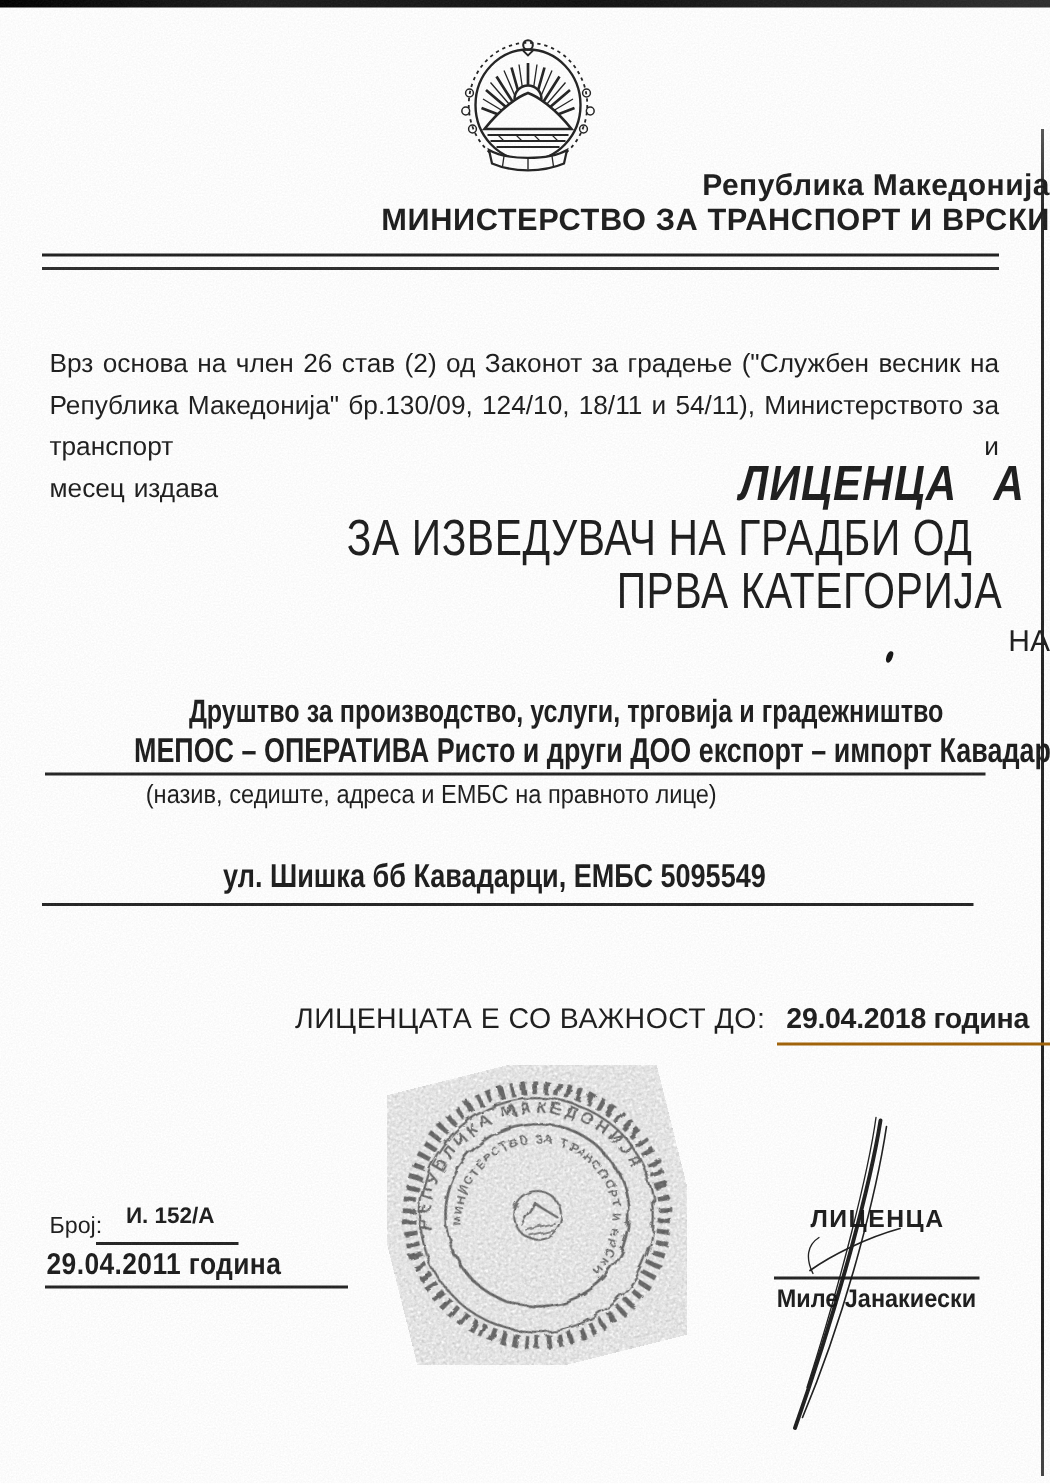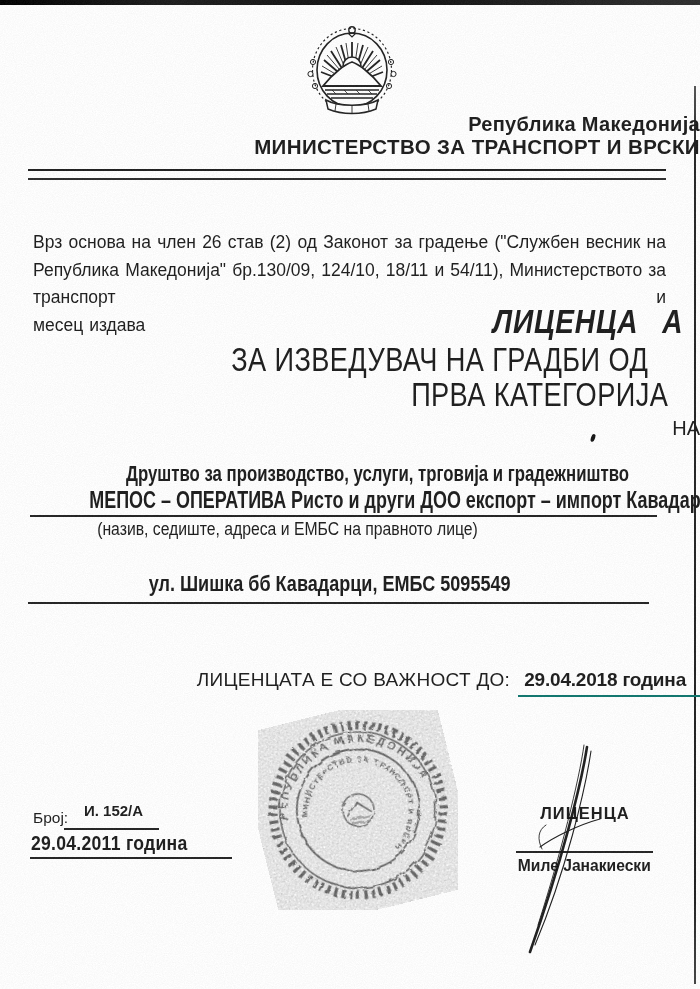--- a/index.html
+++ b/index.html
@@ -33,21 +33,21 @@
   .company2 { position:absolute; top:487px; font-size:23px; font-weight:bold; }
   .company2 .cond { transform:scaleX(.78); }
   .caption1 { position:absolute; top:519px; left:0; width:575px; text-align:center; font-size:17.5px; }
   .caption1 .cond { transform:scaleX(.9); }
   .address { position:absolute; top:571px; left:0; width:660px; text-align:center;
     font-size:22px; font-weight:bold; }
   .address .cond { transform:scaleX(.82); }
   .validity { position:absolute; top:669px; left:0; width:700px; display:flex;
     justify-content:flex-end; align-items:baseline; font-size:19px; }
   .validity .v-label { letter-spacing:.3px; }
-  .validity .v-date { font-weight:bold; border-bottom:2px solid #0f766e;
+  .validity .v-date { font-weight:bold; border-bottom:2px solid #a16207;
     padding:0 14px 4px 6px; margin-left:8px; letter-spacing:-.2px; }
   .broj-label { position:absolute; left:33px; top:809px; font-size:15.5px; }
   .broj-value { position:absolute; left:66px; top:802px; width:95px; text-align:center;
     font-size:15px; font-weight:bold; }
   .issue-date { position:absolute; left:31px; top:832px; font-size:20px; font-weight:bold; }
   .issue-date .cond-l { transform:scaleX(.88); letter-spacing:.3px; }
   .issue-caption { position:absolute; left:30px; top:860px; font-size:15px; }
   .issue-caption .cond-l { transform:scaleX(.84); }
   .minister-role { position:absolute; left:520px; top:804px; width:130px; text-align:center;
     font-size:16.5px; font-weight:bold; letter-spacing:1px; }

